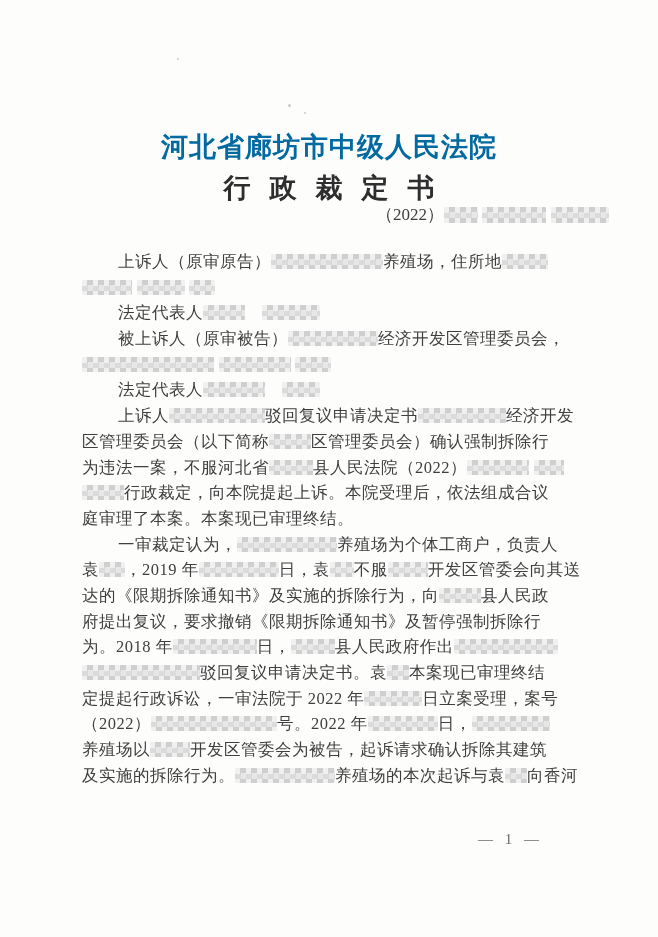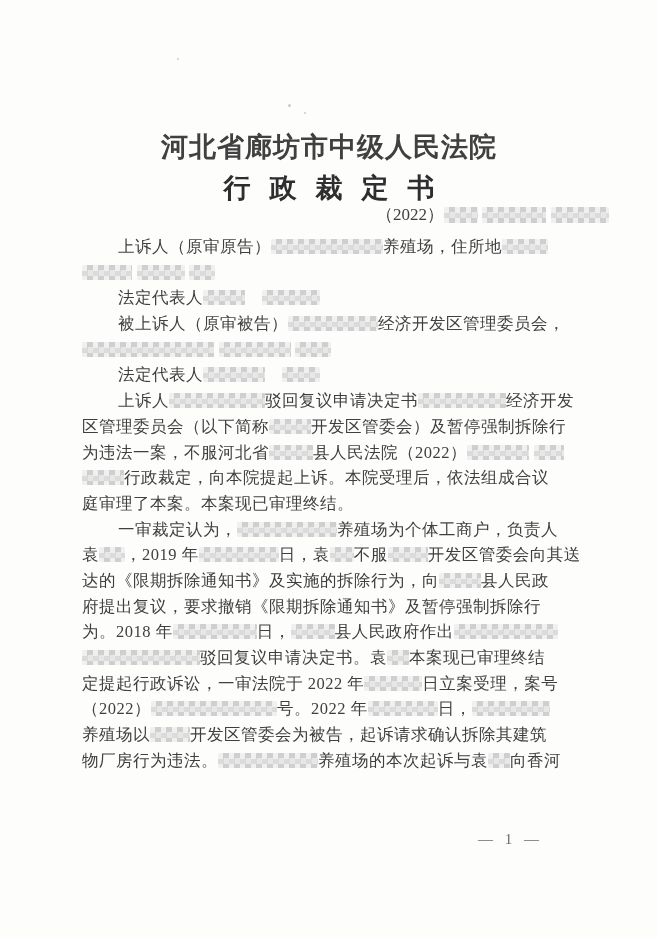--- a/index.html
+++ b/index.html
@@ -8,35 +8,35 @@
     width:658px;height:937px;
     background:#fdfdfc;
     overflow:hidden;
     font-family:"Liberation Serif","DejaVu Serif",serif;
     color:#3f3f3f;
     box-shadow:0 0 4px rgba(0,0,0,.15);
   }
   
   .titles{position:absolute;top:131px;left:0;width:100%;text-align:center;}
   .court-title{
-    font-size:27px;font-weight:bold;color:#404040;
+    font-size:27px;font-weight:bold;color:#0369a1;
     letter-spacing:1px;line-height:32px;
   }
   .doc-type{
     font-size:27px;font-weight:bold;color:#2e2e2e;
     letter-spacing:19px;text-indent:19px;line-height:34px;margin-top:8px;
   }
   
   .case-line{
     position:absolute;top:203px;left:376px;
     font-size:17px;color:#3f3f3f;white-space:nowrap;
   }
   
   .body-lines{
-    position:absolute;top:234px;left:82px;width:516px;
+    position:absolute;top:249px;left:82px;width:516px;
     font-size:16.5px;letter-spacing:.5px;color:#3f3f3f;
   }
   .line{height:25.7px;line-height:25.7px;white-space:nowrap;}
   .line.indent{padding-left:36px;}
   .t{display:inline;margin-top:48px;}
   
   .rd{
     display:inline-block;height:15px;vertical-align:-2px;
     background-image:conic-gradient(#c9c9c9 25%,#e5e5e5 0 50%,#d7d7d7 0 75%,#efefef 0);
     background-size:11px 11px;
@@ -70,31 +70,31 @@
   </div>
 
   <div class="body-lines" id="body-lines">
       <div class="line indent"><span class="t">上诉人（原审原告）</span><span class="rd" style="width: 112px;"></span><span class="t">养殖场，住所地</span><span class="rd" style="width: 46px;"></span></div>
       <div class="line"><span class="rd" style="width: 50px;"></span><span class="t"> </span><span class="rd" style="width: 48px;"></span><span class="t"> </span><span class="rd" style="width: 26px;"></span></div>
       <div class="line indent"><span class="t">法定代表人</span><span class="rd" style="width: 42px;"></span><span class="t">　</span><span class="rd" style="width: 58px;"></span></div>
       <div class="line indent"><span class="t">被上诉人（原审被告）</span><span class="rd" style="width: 90px;"></span><span class="t">经济开发区管理委员会，</span></div>
       <div class="line"><span class="rd" style="width: 132px;"></span><span class="t"> </span><span class="rd" style="width: 72px;"></span><span class="t"> </span><span class="rd" style="width: 36px;"></span></div>
       <div class="line indent"><span class="t">法定代表人</span><span class="rd" style="width: 62px;"></span><span class="t">　</span><span class="rd" style="width: 38px;"></span></div>
       <div class="line indent"><span class="t">上诉人</span><span class="rd" style="width: 96px;"></span><span class="t">驳回复议申请决定书</span><span class="rd" style="width: 88px;"></span><span class="t">经济开发</span></div>
-      <div class="line"><span class="t">区管理委员会（以下简称</span><span class="rd" style="width: 42px;"></span><span class="t">开发区管委会）及暂停强制拆除行</span></div>
+      <div class="line"><span class="t">区管理委员会（以下简称</span><span class="rd" style="width: 42px;"></span><span class="t">区管理委员会）确认强制拆除行</span></div>
       <div class="line"><span class="t">为违法一案，不服河北省</span><span class="rd" style="width: 44px;"></span><span class="t">县人民法院（2022）</span><span class="rd" style="width: 62px;"></span><span class="t"> </span><span class="rd" style="width: 30px;"></span></div>
       <div class="line"><span class="rd" style="width: 42px;"></span><span class="t">行政裁定，向本院提起上诉。本院受理后，依法组成合议</span></div>
       <div class="line"><span class="t">庭审理了本案。本案现已审理终结。</span></div>
       <div class="line indent"><span class="t">一审裁定认为，</span><span class="rd" style="width: 100px;"></span><span class="t">养殖场为个体工商户，负责人</span></div>
       <div class="line"><span class="t">袁</span><span class="rd" style="width: 26px;"></span><span class="t">，2019 年</span><span class="rd" style="width: 80px;"></span><span class="t">日，袁</span><span class="rd" style="width: 24px;"></span><span class="t">不服</span><span class="rd" style="width: 40px;"></span><span class="t">开发区管委会向其送</span></div>
       <div class="line"><span class="t">达的《限期拆除通知书》及实施的拆除行为，向</span><span class="rd" style="width: 42px;"></span><span class="t">县人民政</span></div>
       <div class="line"><span class="t">府提出复议，要求撤销《限期拆除通知书》及暂停强制拆除行</span></div>
       <div class="line"><span class="t">为。2018 年</span><span class="rd" style="width: 84px;"></span><span class="t">日，</span><span class="rd" style="width: 44px;"></span><span class="t">县人民政府作出</span><span class="rd" style="width: 104px;"></span></div>
       <div class="line"><span class="rd" style="width: 118px;"></span><span class="t">驳回复议申请决定书。袁</span><span class="rd" style="width: 22px;"></span><span class="t">本案现已审理终结</span></div>
       <div class="line"><span class="t">定提起行政诉讼，一审法院于 2022 年</span><span class="rd" style="width: 58px;"></span><span class="t">日立案受理，案号</span></div>
       <div class="line"><span class="t">（2022）</span><span class="rd" style="width: 126px;"></span><span class="t">号。2022 年</span><span class="rd" style="width: 70px;"></span><span class="t">日，</span><span class="rd" style="width: 78px;"></span></div>
       <div class="line"><span class="t">养殖场以</span><span class="rd" style="width: 40px;"></span><span class="t">开发区管委会为被告，起诉请求确认拆除其建筑</span></div>
-      <div class="line"><span class="t">物厂房行为违法。</span><span class="rd" style="width: 100px;"></span><span class="t">养殖场的本次起诉与袁</span><span class="rd" style="width: 22px;"></span><span class="t">向香河</span></div>
+      <div class="line"><span class="t">及实施的拆除行为。</span><span class="rd" style="width: 100px;"></span><span class="t">养殖场的本次起诉与袁</span><span class="rd" style="width: 22px;"></span><span class="t">向香河</span></div>
     </div>
 
   <div class="page-number">— 1 —</div>
 
 </div>
 
 </body></html>

